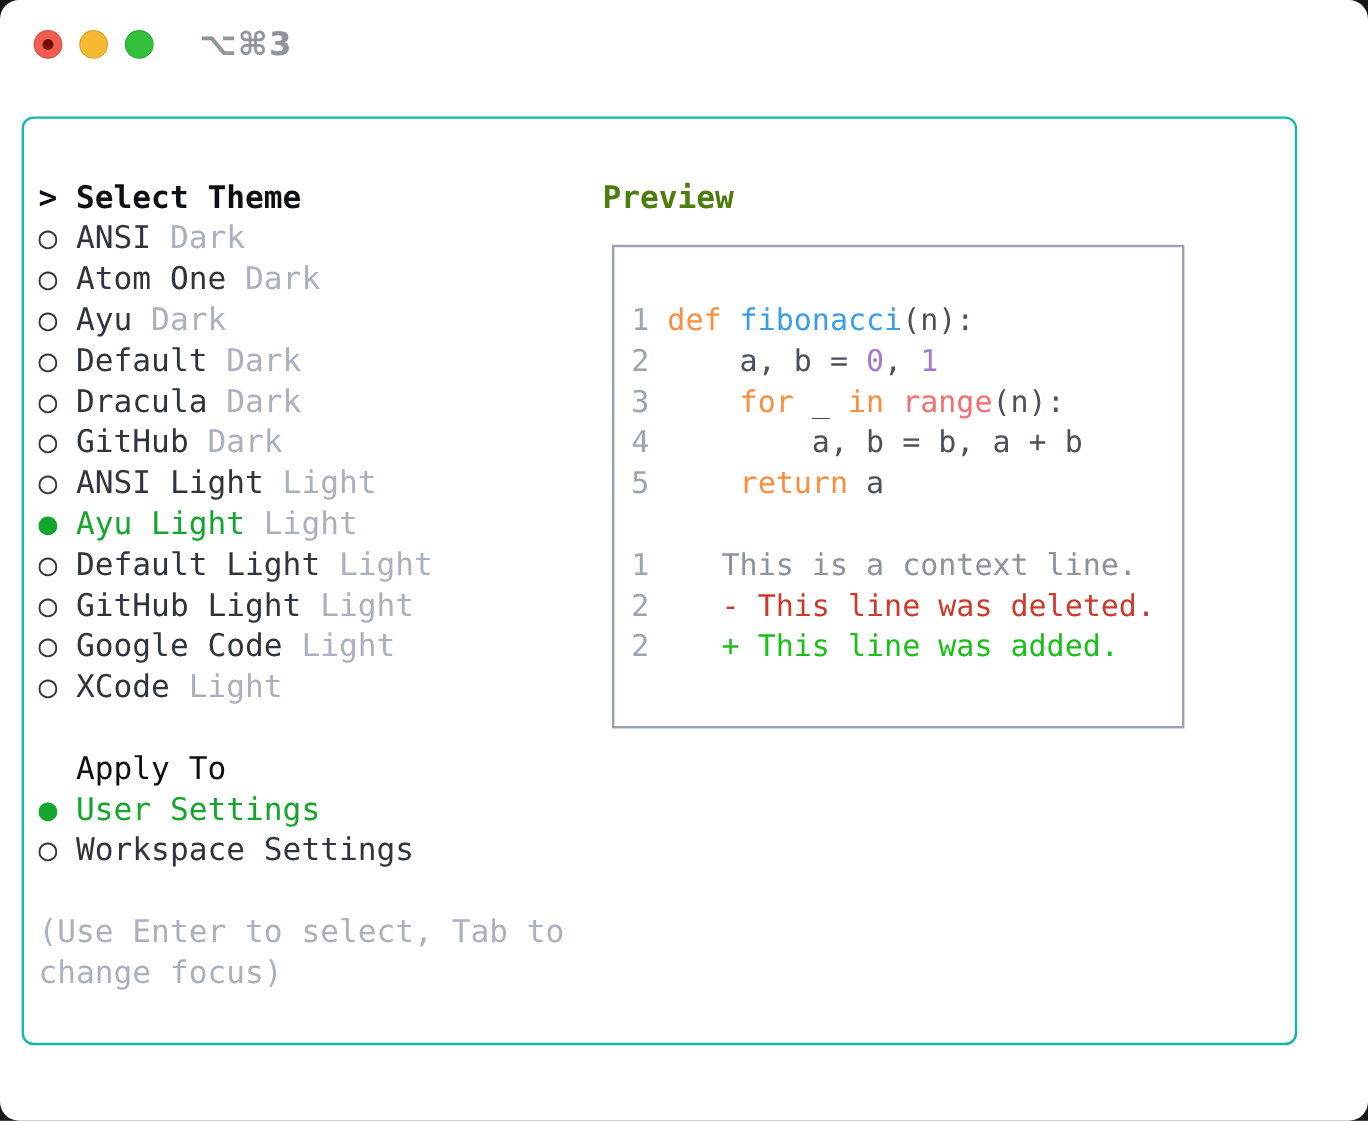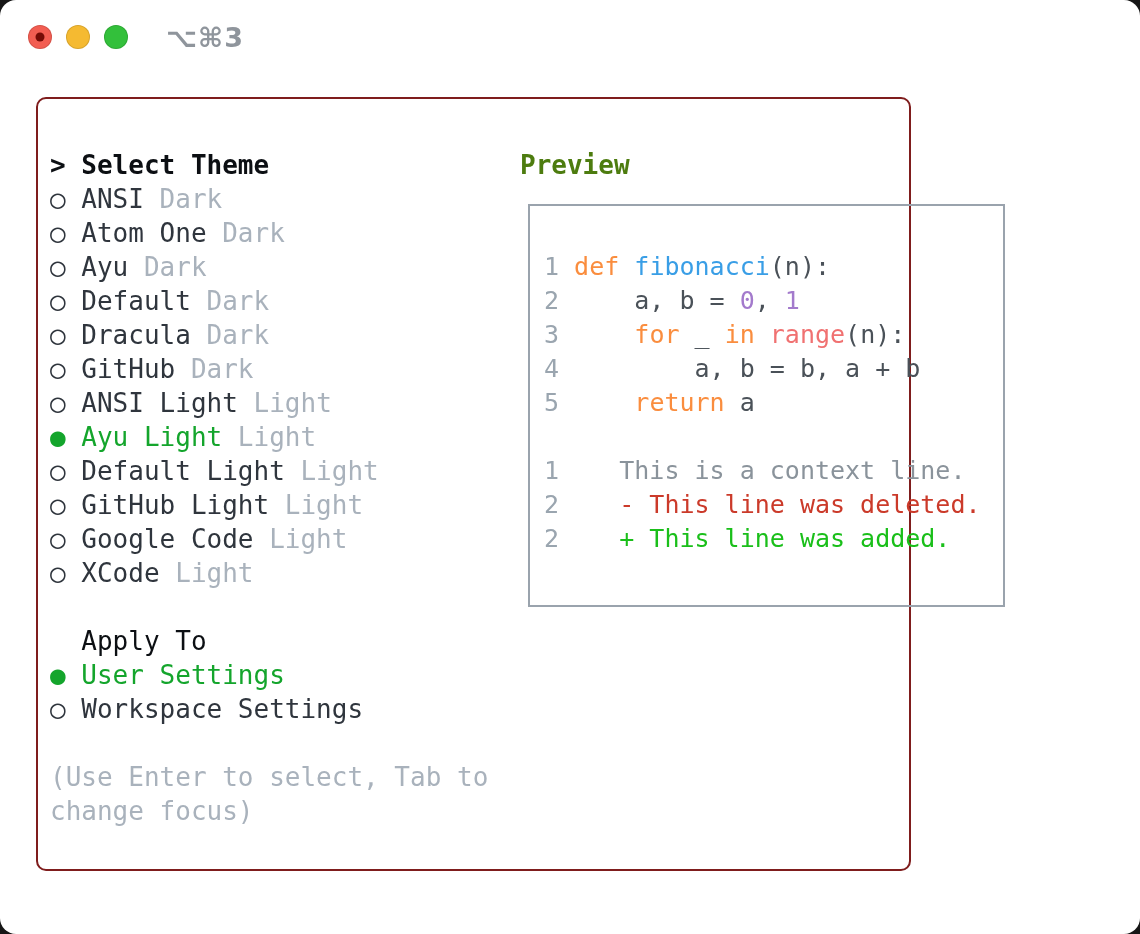--- a/index.html
+++ b/index.html
@@ -31,23 +31,23 @@
     transform:translate(-50%,-50%);
   }
   .win-title{
     margin-left:24px;
     font-family:"DejaVu Sans", sans-serif;
     font-size:27px;font-weight:700;
     letter-spacing:1px;
   }
   
   .panel{
-    position:absolute;left:36px;top:97px;
-    width:875px;height:774px;
-    border:2px solid #7f1d1d;border-radius:10px;
+    position:absolute;left:18px;top:97px;
+    width:1063px;height:774px;
+    border:2px solid #14b8a6;border-radius:10px;
     box-sizing:border-box;
     background:#ffffff;
   }
   
   .left-col{
     position:absolute;left:12px;top:49px;
     font-size:26px;line-height:34px;
     white-space:pre;
   }
   .line{height:34px;}

